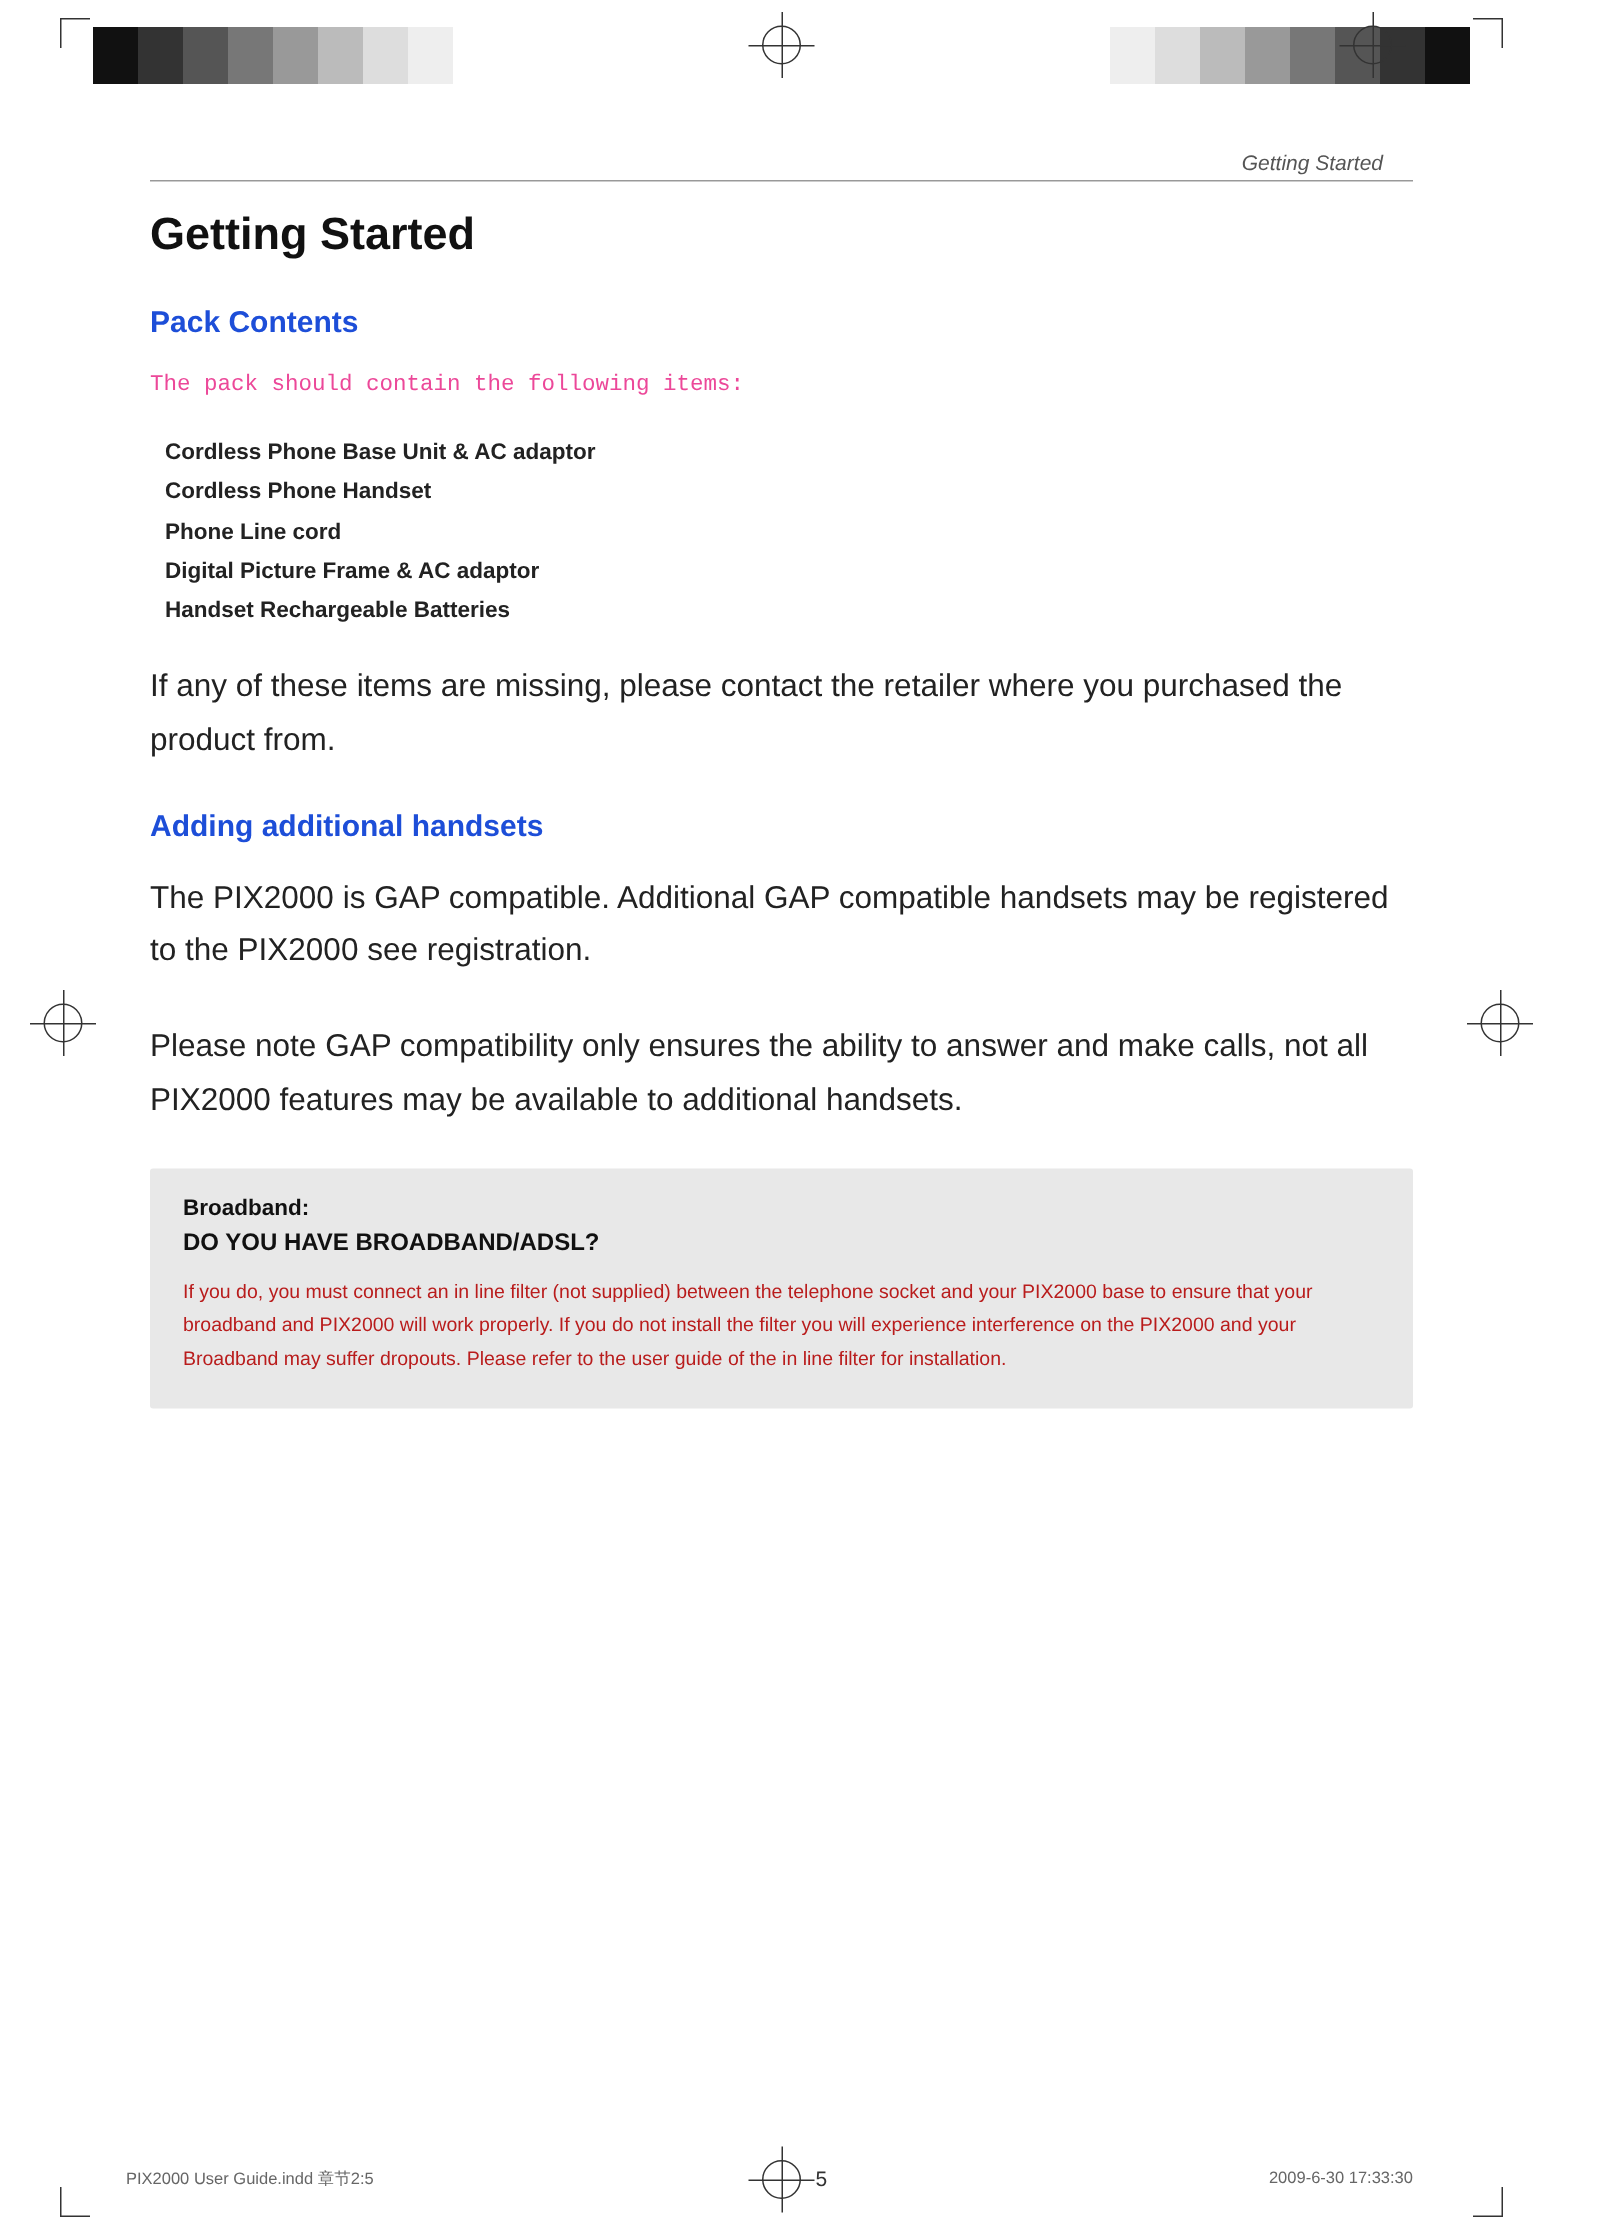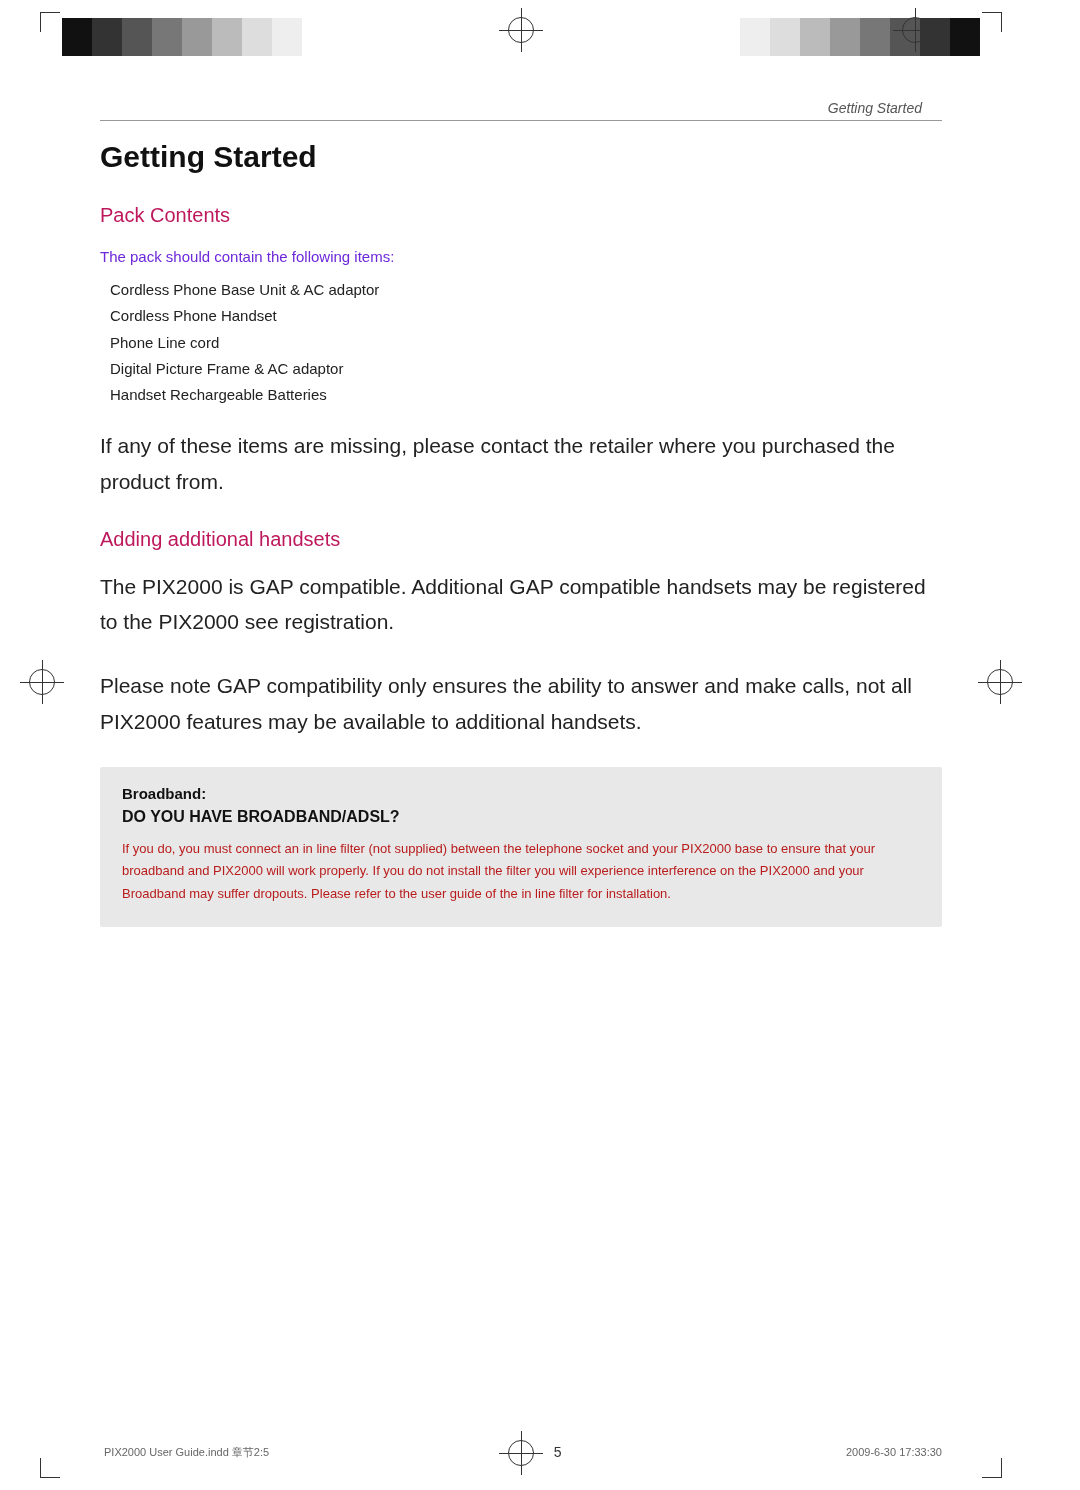--- a/index.html
+++ b/index.html
@@ -92,41 +92,43 @@
     .page-title {
       font-size: 30px;
       font-weight: bold;
       color: #111;
       margin-bottom: 30px;
       font-family: Arial, sans-serif;
     }
 
     .section-title {
       font-size: 20px;
-      font-weight: normal;
-      color: #be185d;
+      font-weight: bold;
+      color: #1d4ed8;
       margin-bottom: 18px;
     }
 
     .body-text {
       font-size: 15px;
-      color: #6d28d9;
+      color: #ec4899;
       line-height: 1.6;
-      margin-bottom: 8px;
+      margin-bottom: 20px;
+      font-family: Liberation Mono, monospace;
     }
 
     .pack-list {
       margin-left: 10px;
       margin-bottom: 20px;
     }
 
     .pack-list-item {
       font-size: 15px;
       color: #222;
       line-height: 1.75;
+      font-weight: bold;
     }
 
     .paragraph {
       font-size: 21px;
       color: #222;
       line-height: 1.7;
       margin-bottom: 28px;
     }
 
     .adding-section {
@@ -159,21 +161,21 @@
     .important-text {
       font-size: 13px;
       color: #b91c1c;
       line-height: 1.7;
     }
 
     
     .footer {
       position: absolute;
       bottom: 30px;
-      left: 104px;
+      left: 84px;
       right: 100px;
       display: flex;
       justify-content: space-between;
       align-items: center;
     }
 
     .footer-left {
       font-size: 11px;
       color: #666;
     }

